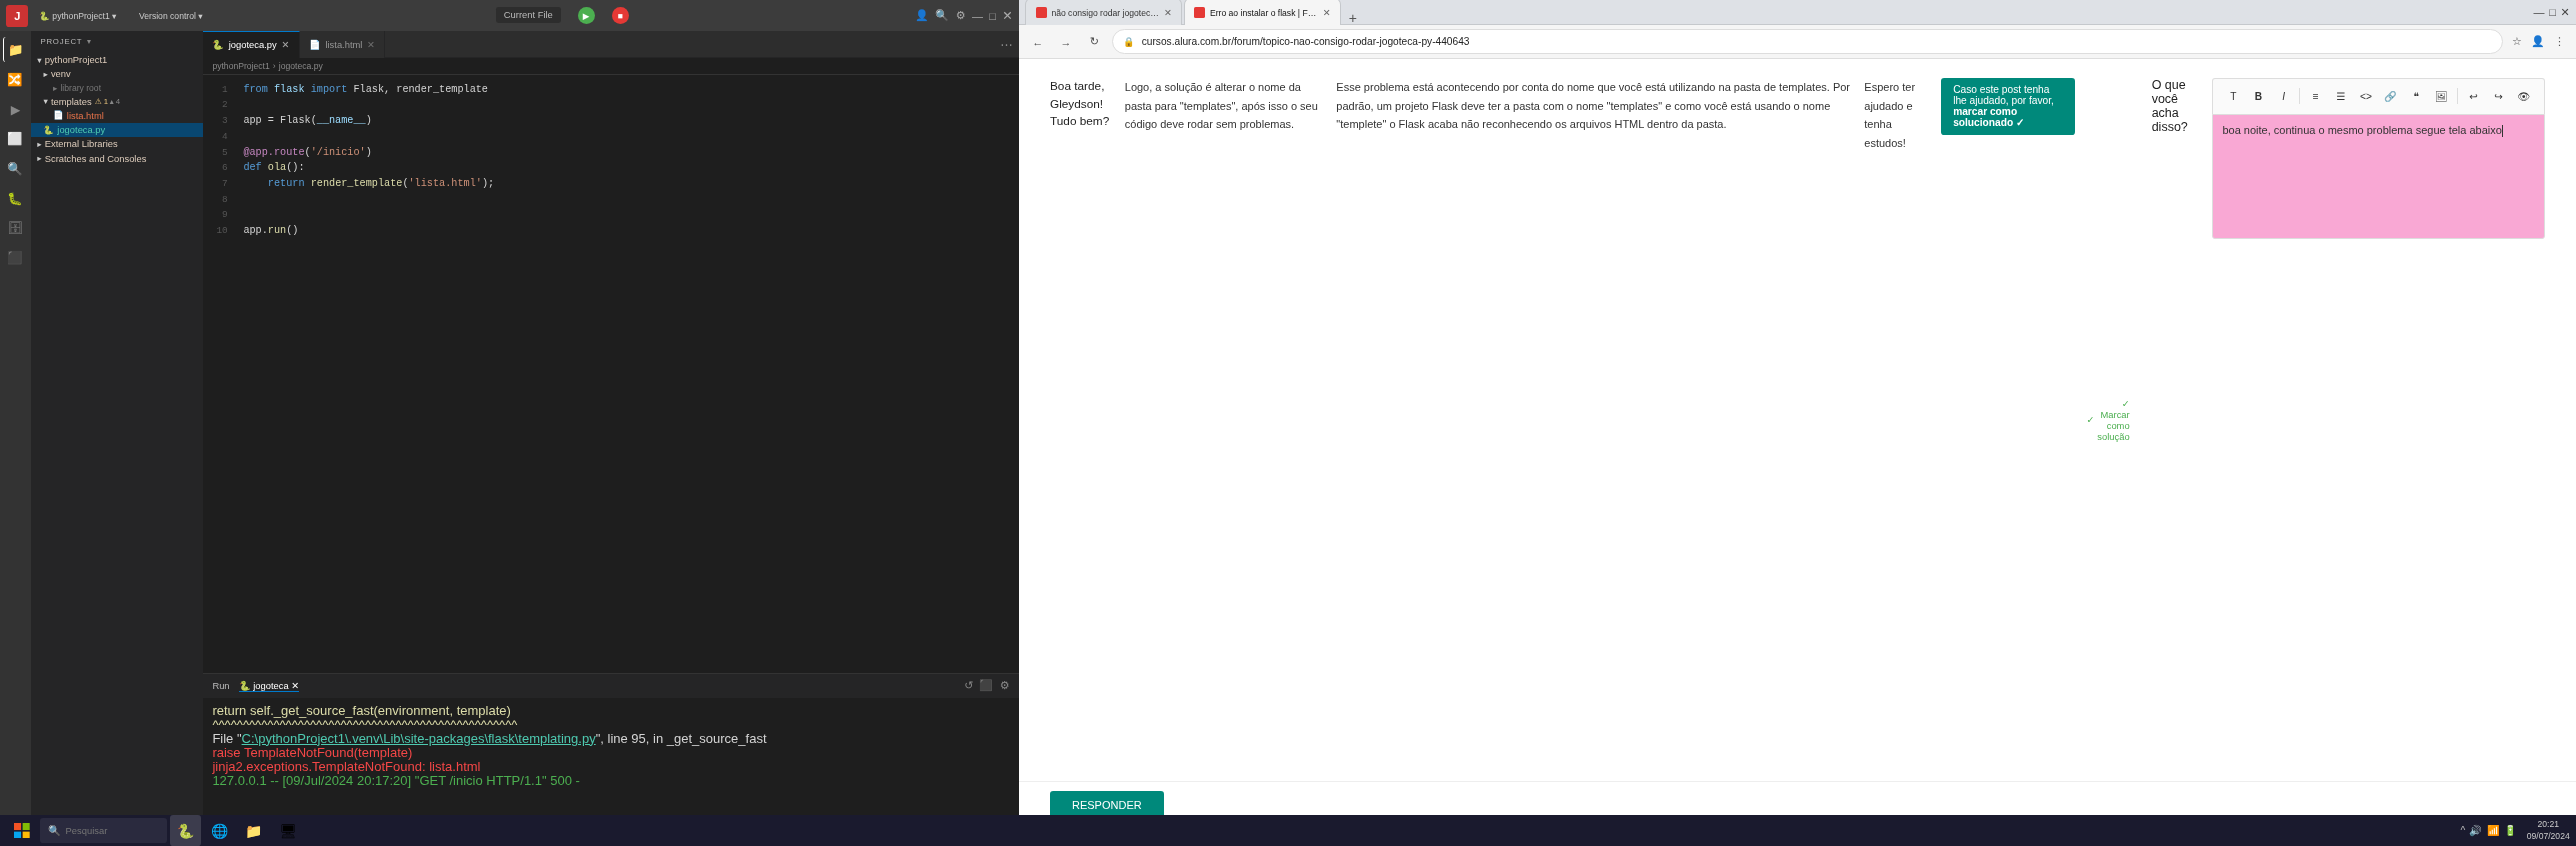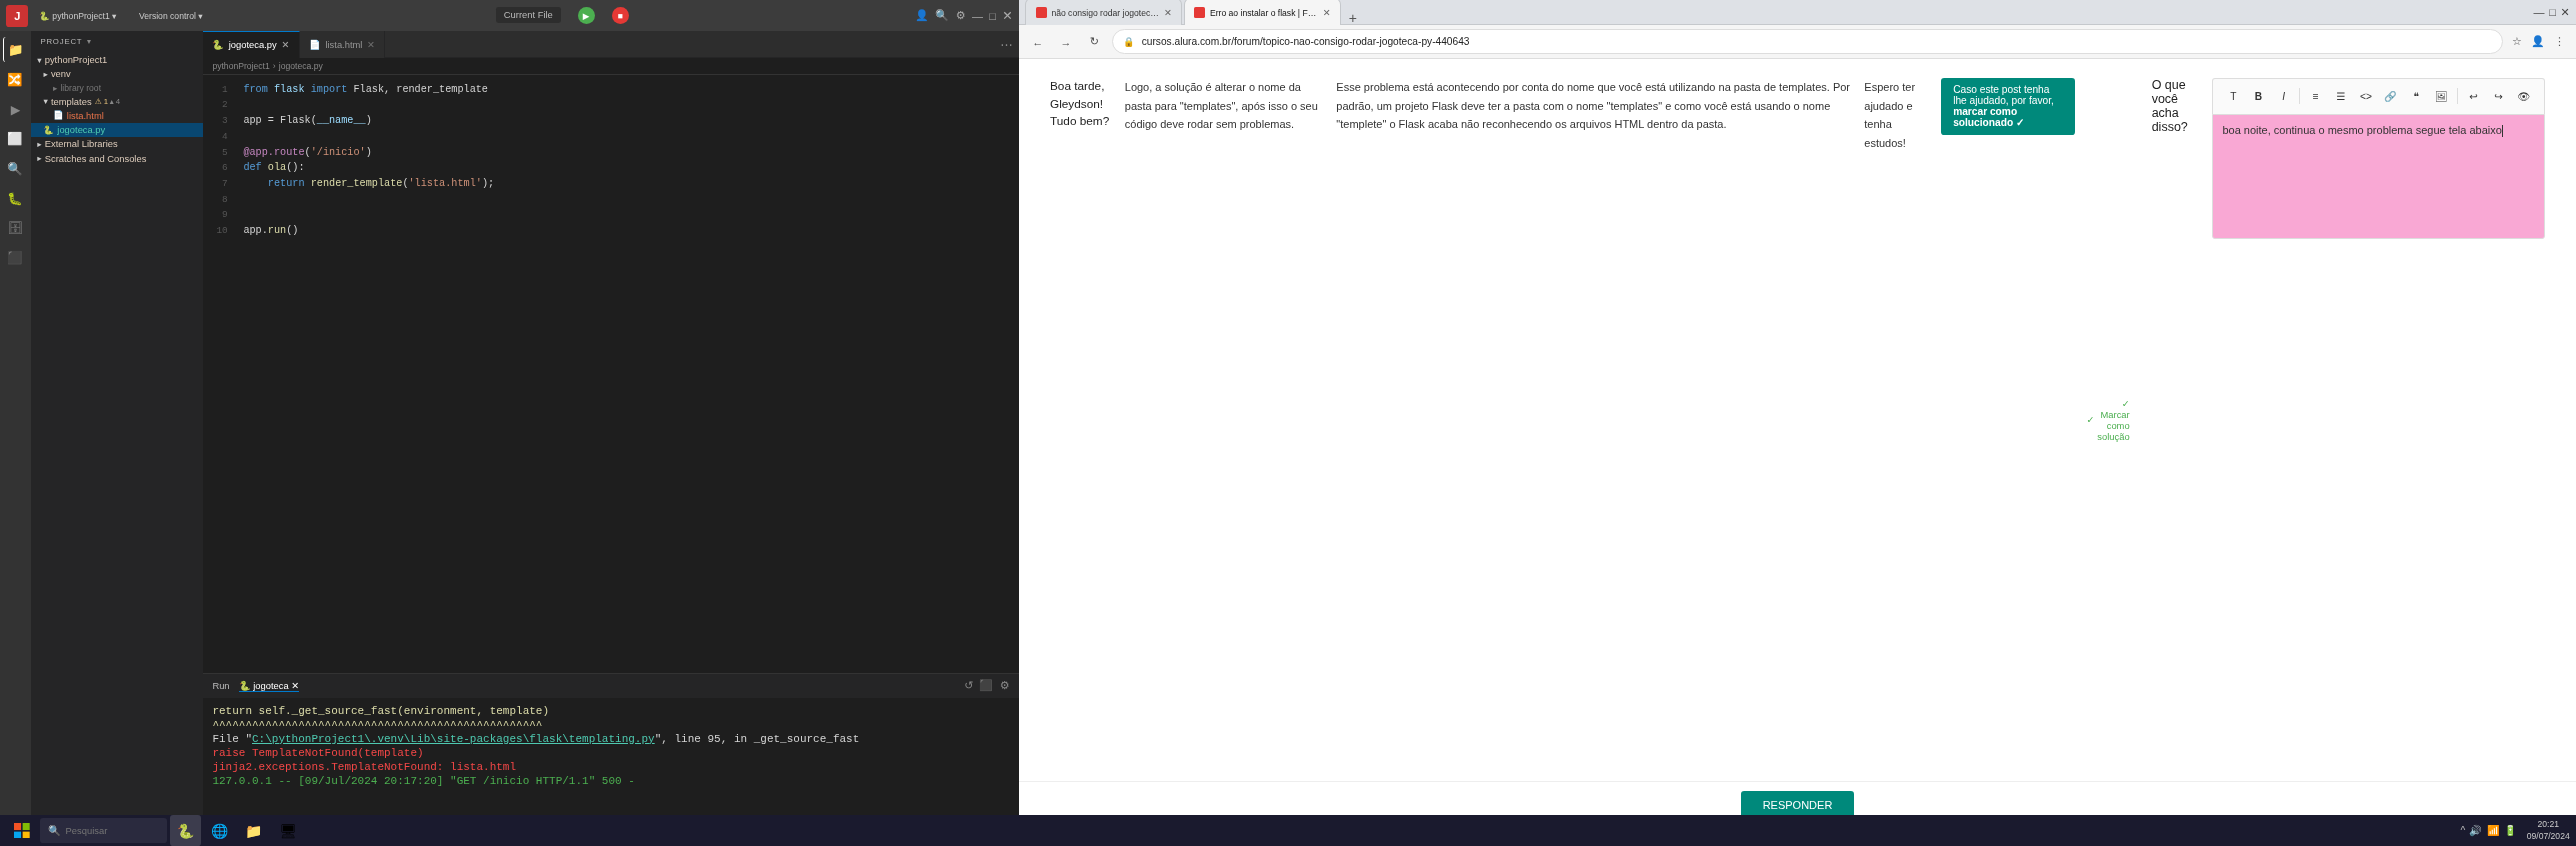--- a/index.html
+++ b/index.html
@@ -125,21 +125,21 @@
       display: flex; flex-direction: column;
     }
     .ide-terminal-tabs {
       height: 23.5px; background: #252526; display: flex; align-items: center; padding: 0 9.4px; gap: 9.4px;
     }
     .ide-terminal-tab { color: #bbb; font-size: 9.4px; cursor: pointer; }
     .ide-terminal-tab.active { color: #fff; border-bottom: 0.8px solid #007acc; }
     .ide-terminal-actions { margin-left: auto; display: flex; gap: 6.3px; }
     .ide-terminal-action { color: #888; font-size: 11px; cursor: pointer; }
     .ide-terminal-content {
-      flex: 1; padding: 6.3px 9.4px; font-family: Liberation Mono, monospace; font-size: 11px;
+      flex: 1; padding: 6.3px 9.4px; font-family: Liberation Sans, sans-serif; font-size: 13px;
       color: #d4d4d4; overflow: auto; line-height: 14px;
     }
     .terminal-err { color: #f44747; }
     .terminal-warn { color: #dda; }
     .terminal-path { color: #4ec9b0; text-decoration: underline; cursor: pointer; }
     .terminal-green { color: #4caf50; }
 
     
     .browser-panel {
       position: absolute; left: 1019px; top: 0; width: 1557px; height: 847px;
@@ -206,21 +206,21 @@
     .rte-content {
       border: 0.8px solid #ddd; border-radius: 0 0 3.1px 3.1px; min-height: 125px; padding: 9.4px;
       font-size: 11px; color: #333; background: #f9a8d4; cursor: text;
     }
     .rte-cursor { display: inline-block; width: 0.8px; height: 12.5px; background: #333; animation: blink 1s infinite; vertical-align: middle; }
     @keyframes blink { 0%,100%{opacity:1;} 50%{opacity:0;} }
 
     
     .browser-bottom {
       background: #fff; padding: 9.4px 31px; border-top: 0.8px solid #eee;
-      display: flex; justify-content: center; flex-shrink: 0;
+      display: flex; justify-content: flex-start; flex-shrink: 0;
     }
     .btn-responder {
       background: #00897b; color: white; border: none; padding: 7.8px 22px;
       font-size: 11px; border-radius: 3.1px; cursor: pointer; font-weight: 500;
     }
 
     
     .browser-bottombar {
       height: 19px; background: #dee1e6; display: flex; align-items: center;
       padding: 0 12.5px; font-size: 8.6px; color: #555; gap: 12.5px; flex-shrink: 0;

